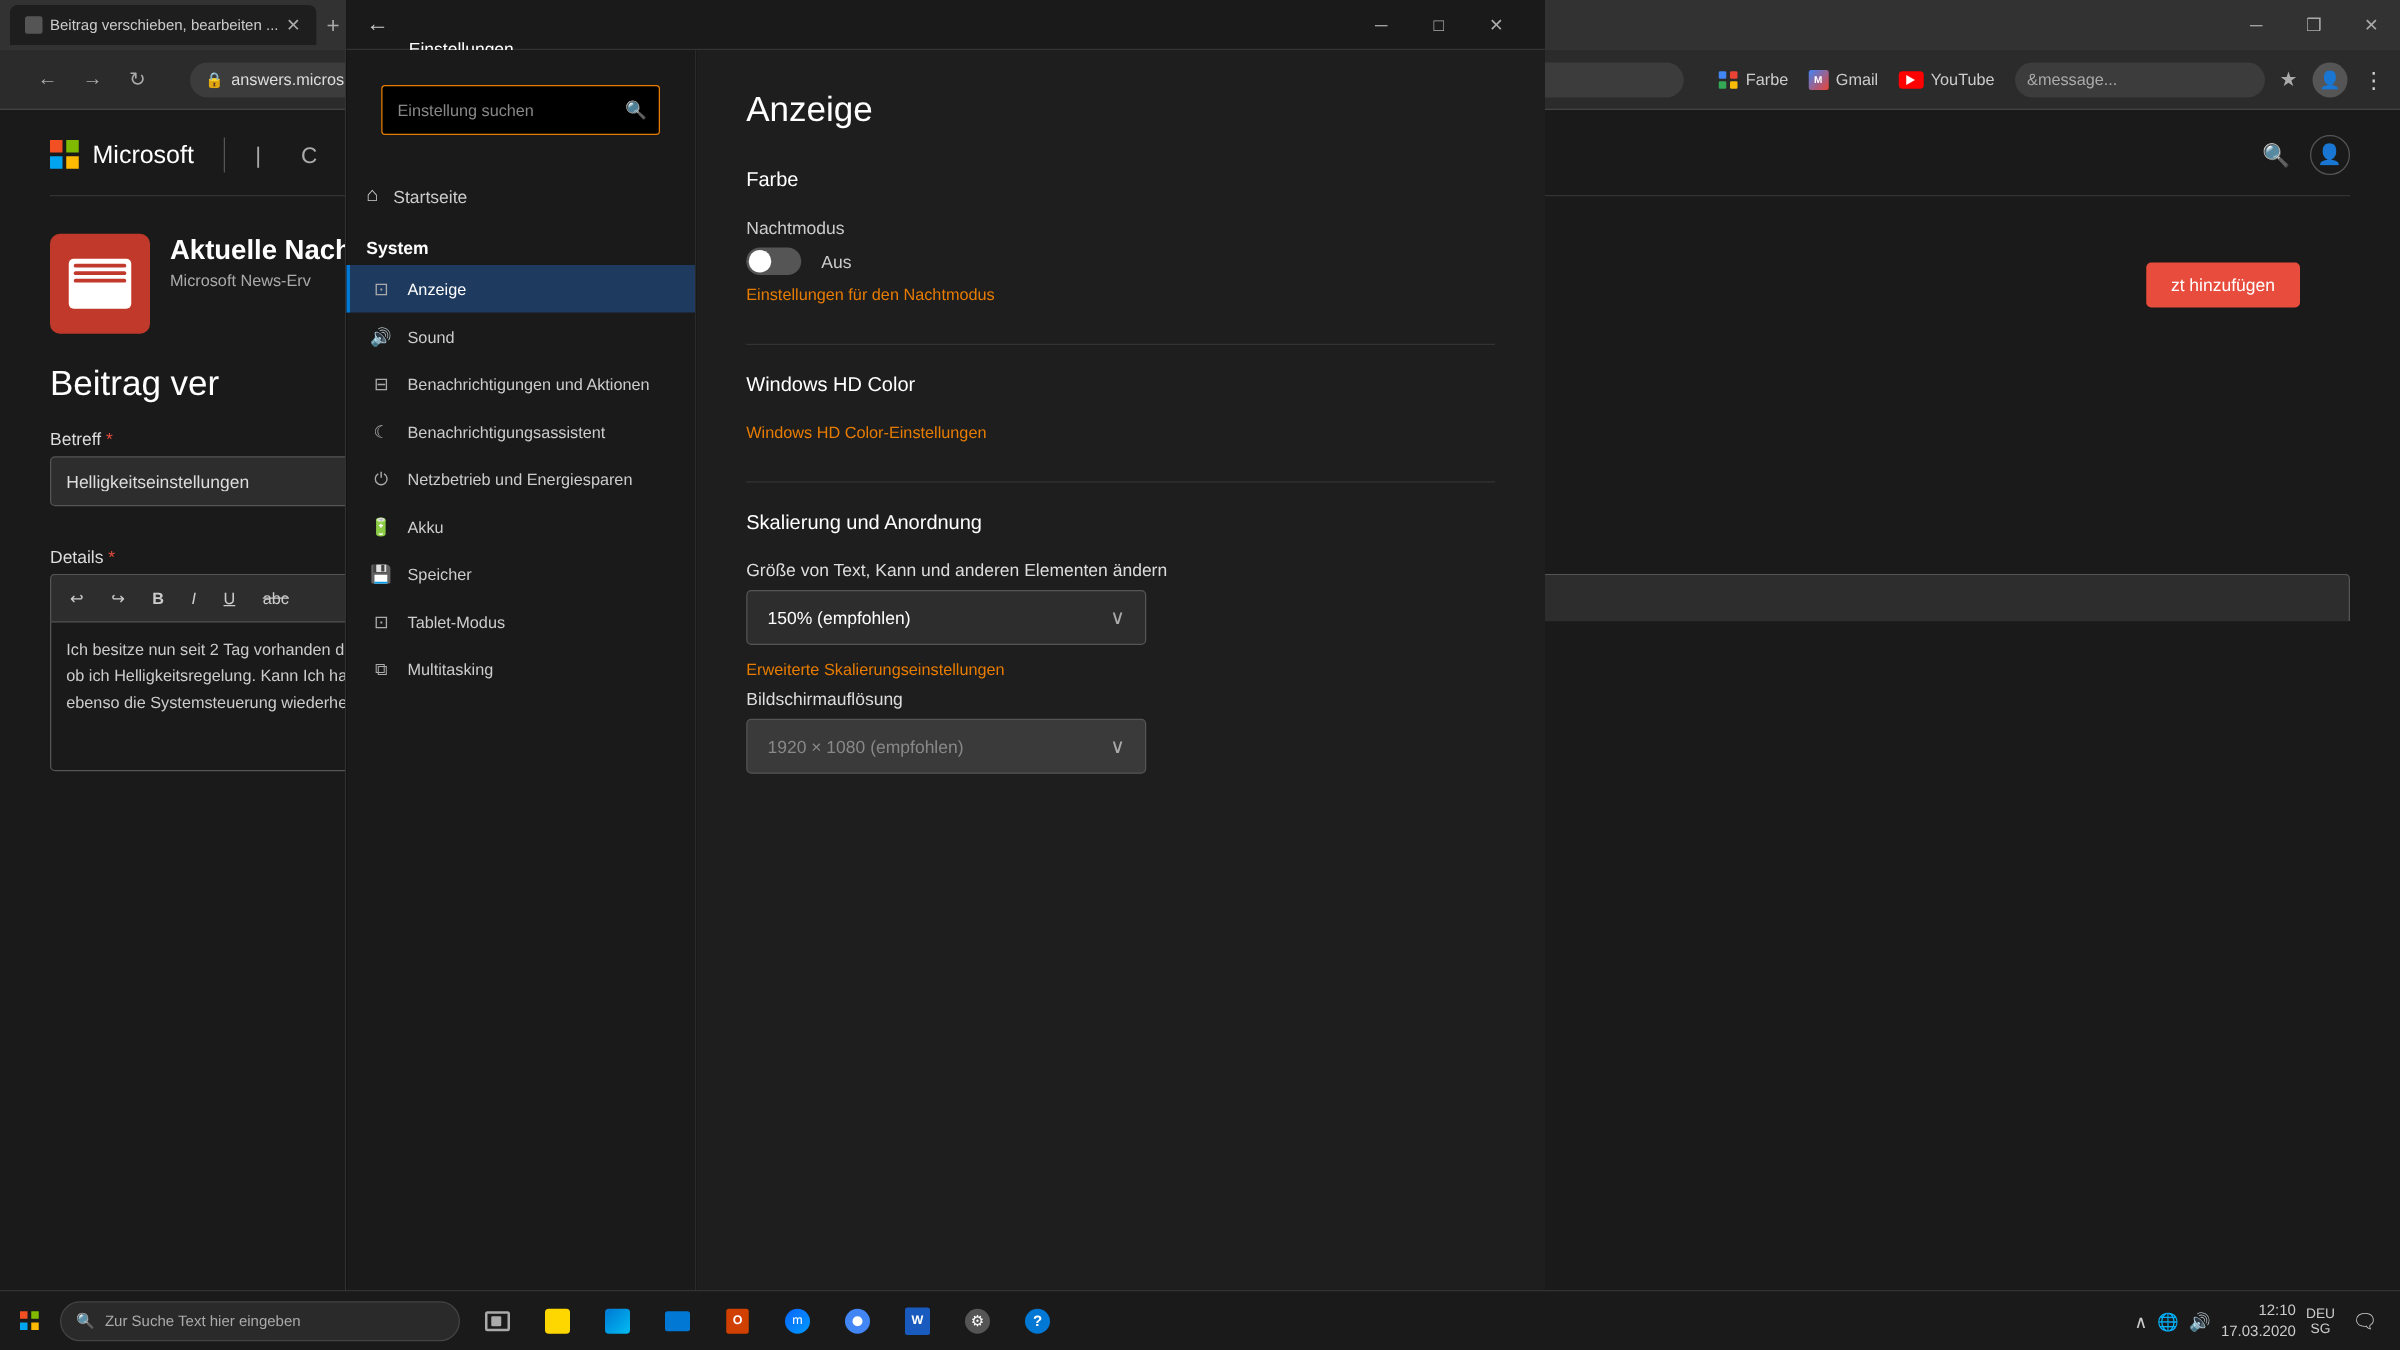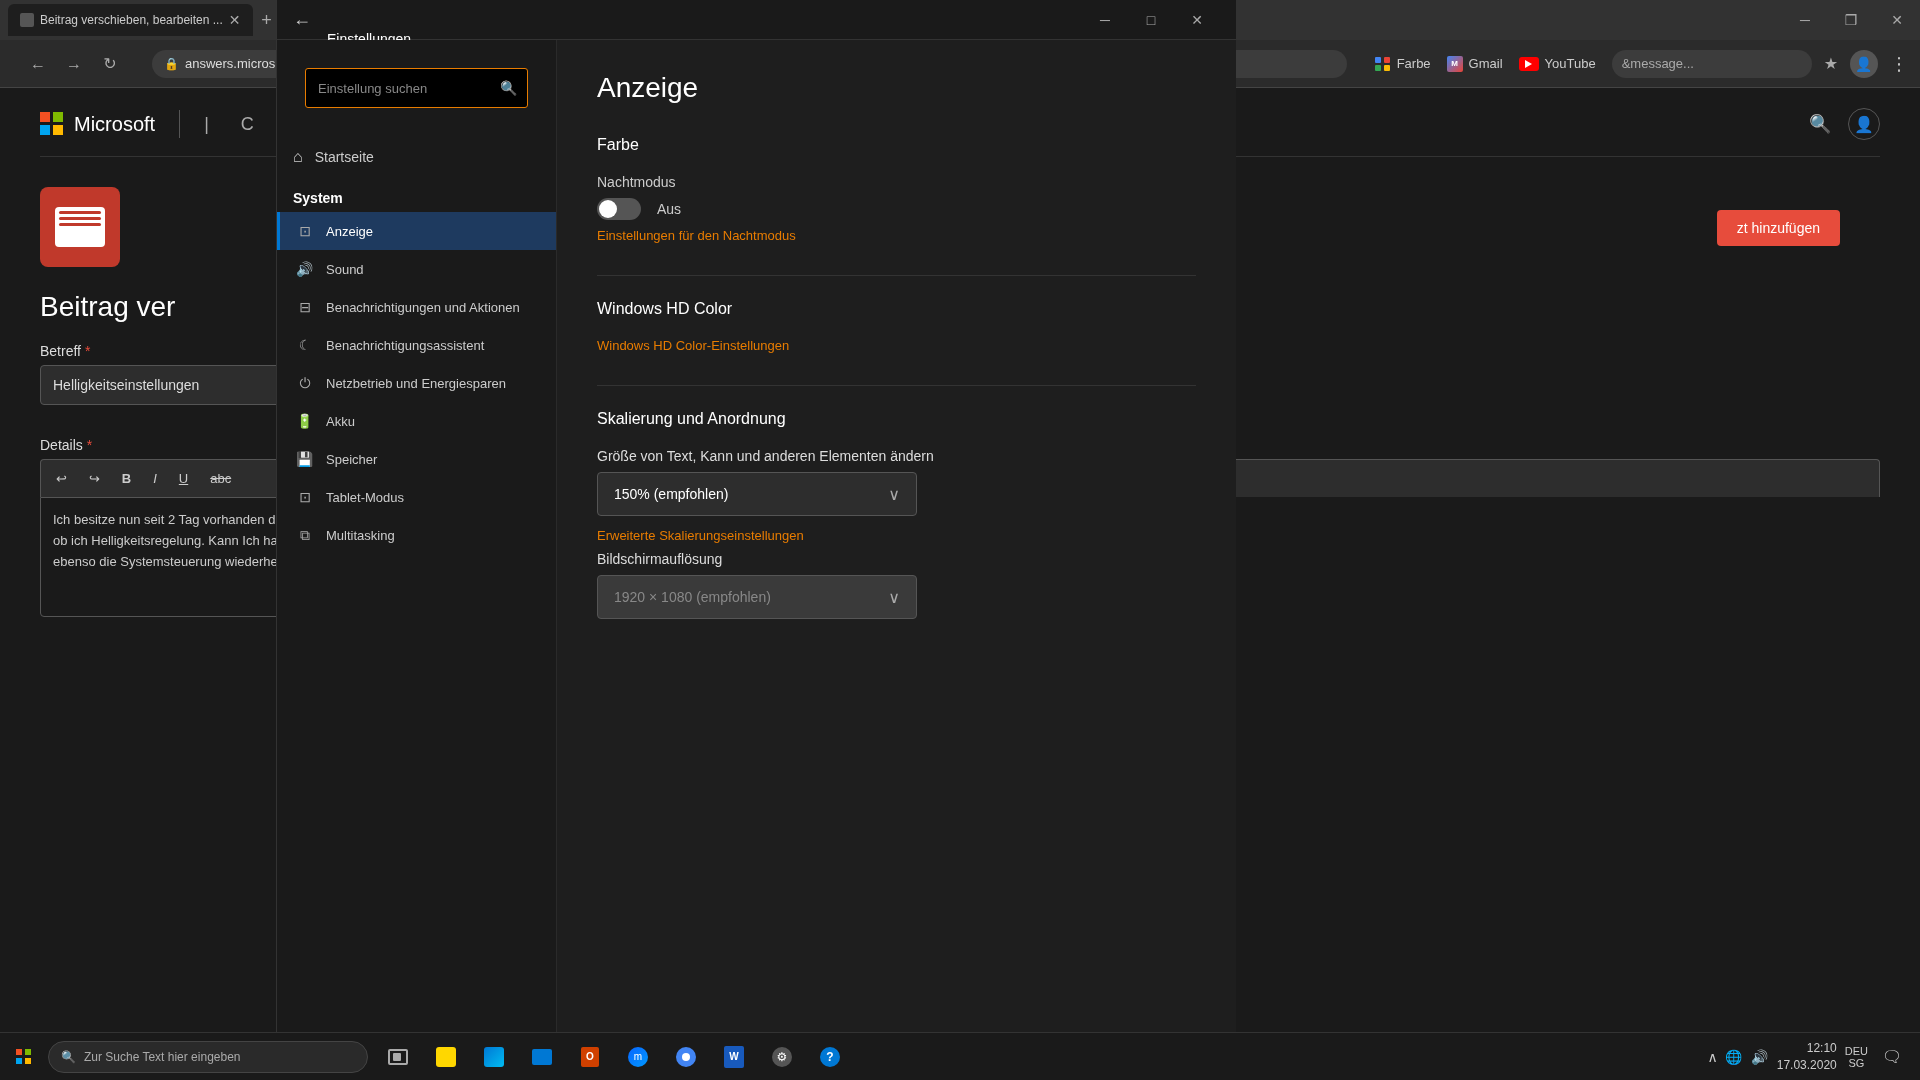--- a/index.html
+++ b/index.html
@@ -680,20 +680,24 @@
 
       <div style="position:relative;">
         <button class="add-btn">zt hinzufügen</button>
         <div class="ms-news-card">
           <div class="news-icon">
             <div class="news-icon-inner">
               <div class="news-line"></div>
               <div class="news-line"></div>
               <div class="news-line"></div>
             </div>
+          </div>
+          <div class="news-content">
+            <div class="news-title">Aktuelle Nach</div>
+            <div class="news-sub">Microsoft News-Erv</div>
           </div>
         </div>
 
         <h2 style="color:#fff; font-size:28px; font-weight:300; margin-bottom:20px;">Beitrag ver</h2>
 
         <div class="form-area">
           <div class="form-label">
             <span>Betreff</span>
             <span class="required">*</span>
           </div>

